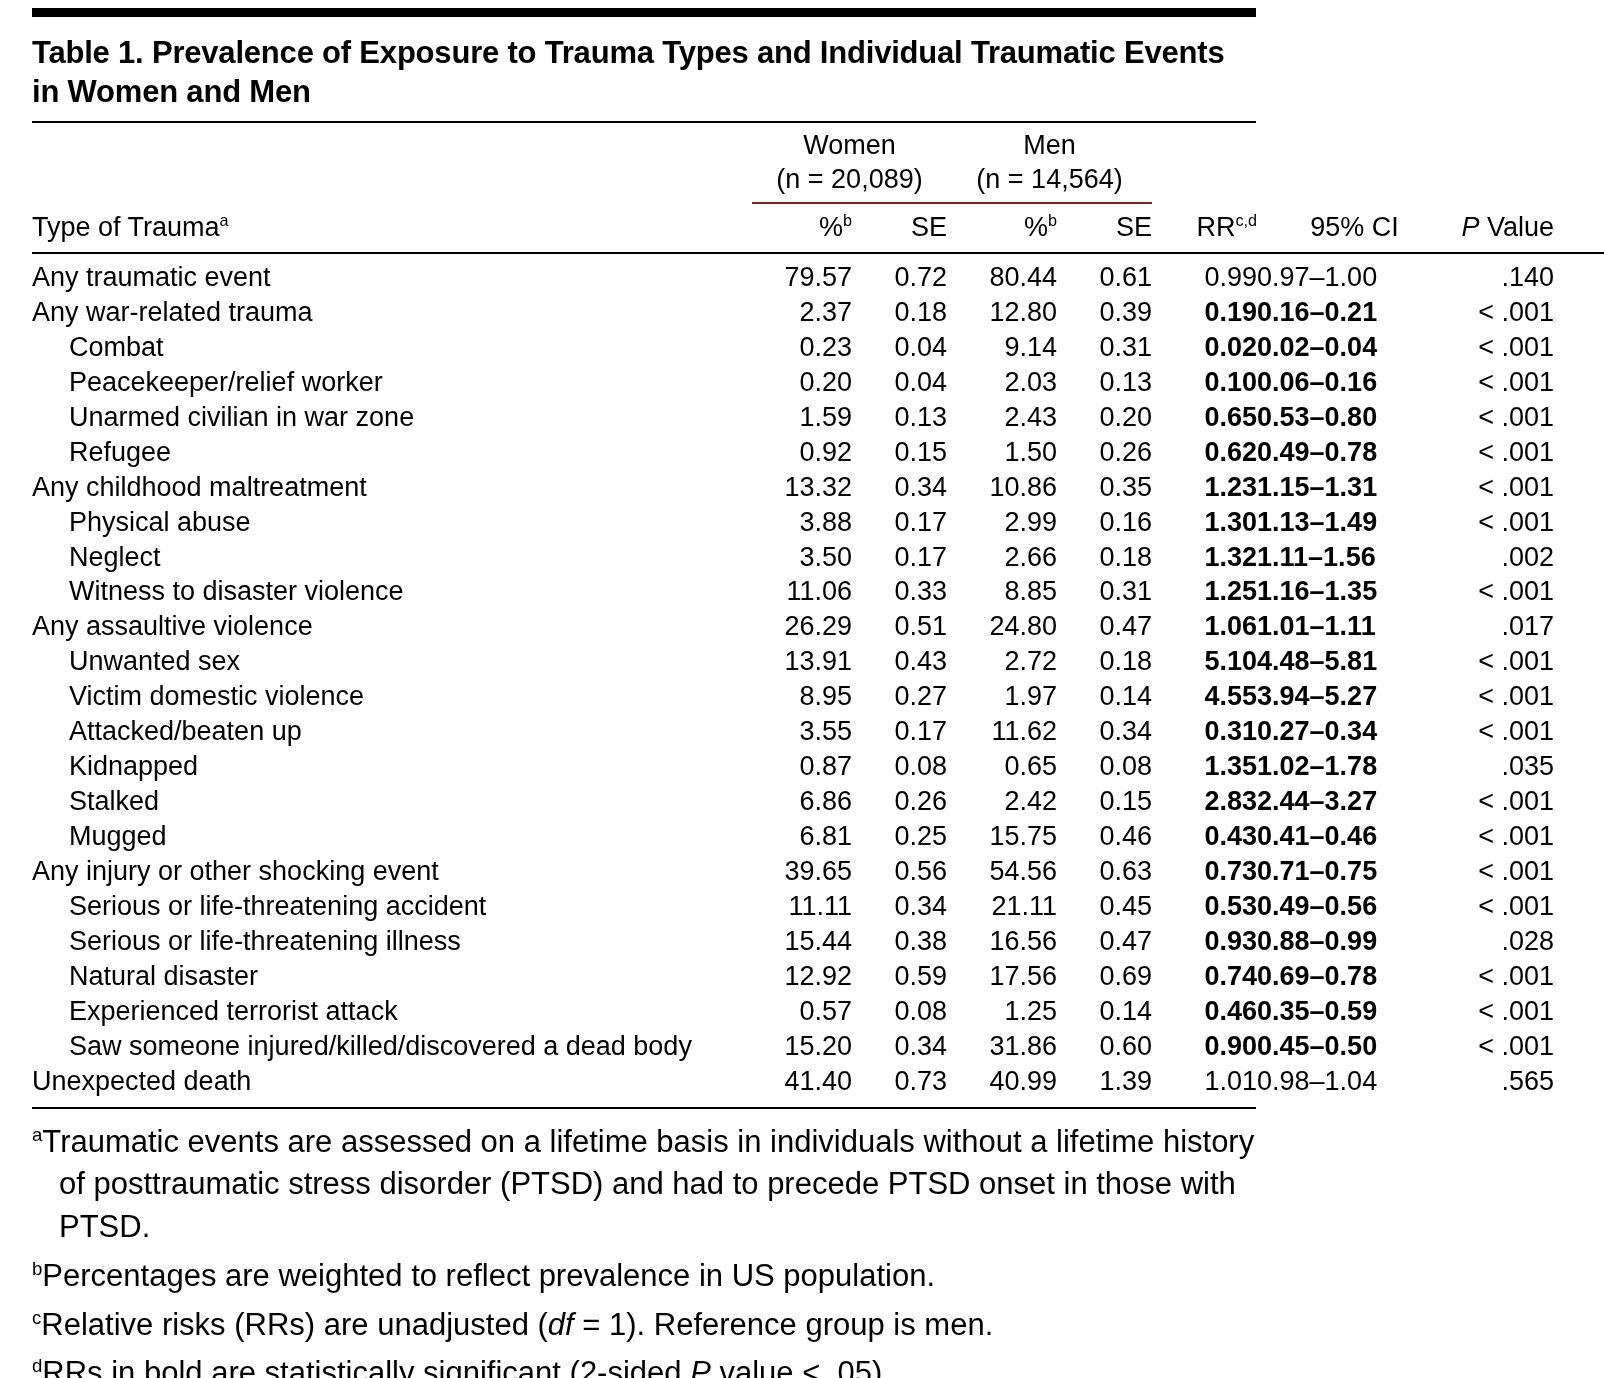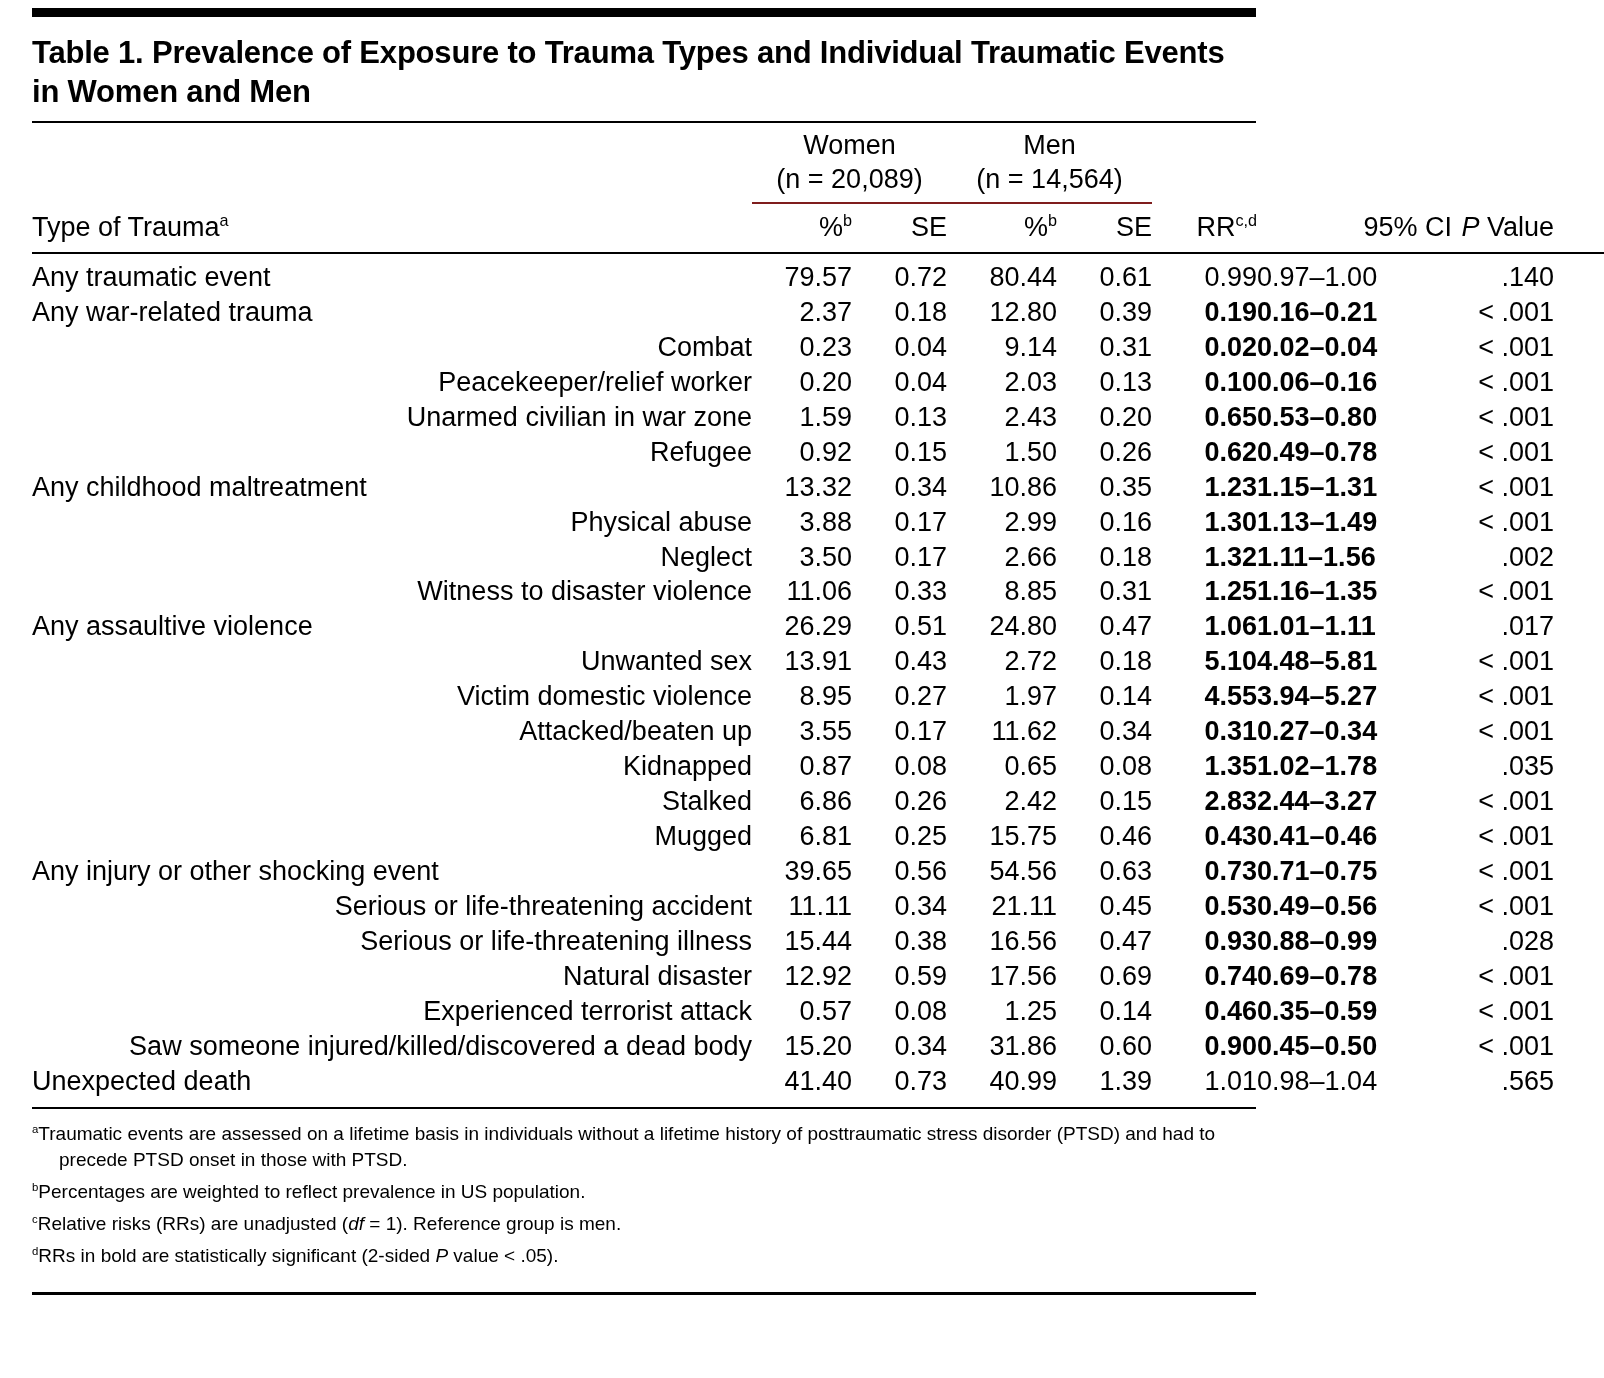--- a/index.html
+++ b/index.html
@@ -47,52 +47,52 @@
   }
   th.empty-head { border-bottom: none; }
 
   .colhead-row th {
     border-bottom: 2px solid #000;
     padding: 8px 0 9px 0;
     vertical-align: bottom;
     text-align: right;
   }
   th.label-head { text-align: left; }
-  th.ci-head    { }
+  th.ci-head    { text-align: center; }
   th.p-head     { text-align: right; padding-right: 50px; }
 
   sup {
     font-size: 60%;
     vertical-align: super;
     line-height: 0;
   }
   i { font-style: italic; }
 
   tbody td {
     font-size: 27px;
     line-height: 1.22;
     padding: 1px 0;
     text-align: right;
     white-space: nowrap;
   }
   tbody tr:first-child td { padding-top: 7px; }
   tbody tr:last-child td { padding-bottom: 5px; }
   td.label-cell { text-align: left; }
-  td.label-cell.indent { padding-left: 37px; text-align: right; }
+  td.label-cell.indent { padding-left: 37px; }
   td.ci { text-align: left; }
   td.p { padding-right: 50px; }
   .sig { font-weight: 700; }
 
   .footnotes {
     border-top: 2px solid #000;
     margin-top: 4px;
     padding-top: 12px;
   }
   .footnote {
-    font-size: 19px;
+    font-size: 31px;
     line-height: 1.38;
     padding-left: 27px;
     text-indent: -27px;
     margin-bottom: 6px;
   }
   .fn-sup { font-size: 60%; vertical-align: super; line-height: 0; }
   .rule-bottom { height: 3px; background: #000; margin-top: 22px; }
 </style>
 </head>
 <body>

